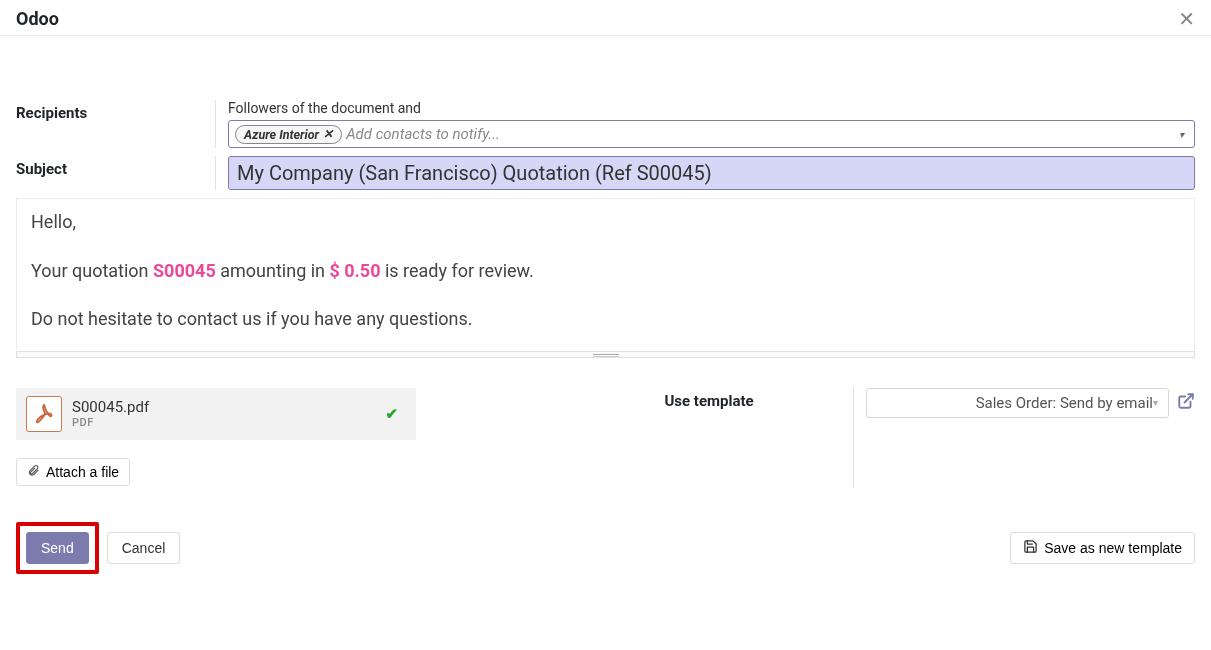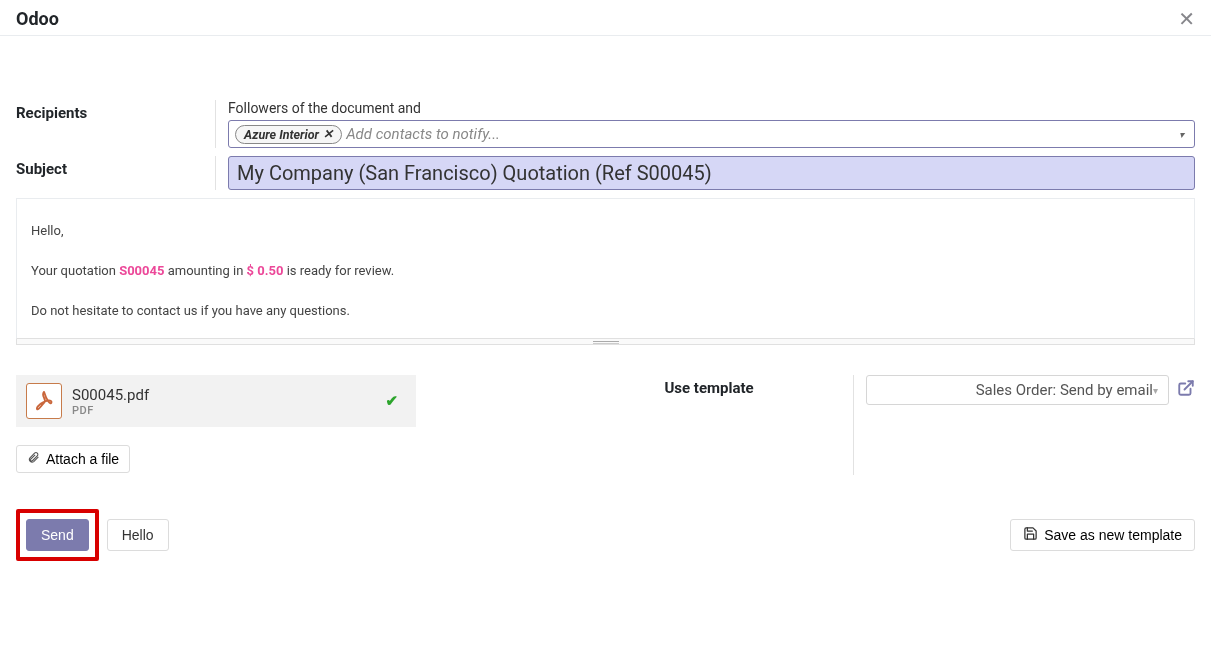--- a/index.html
+++ b/index.html
@@ -102,22 +102,22 @@
     border-radius: 3px;
     background: #d6d7f6;
     padding: 4px 8px;
     font-size: 20px;
     color: #333;
     font-family: inherit;
   }
   .body-editor {
     border: 1px solid #e9ecef;
     border-bottom: 1px solid #e0e0e0;
-    padding: 21px 14px 16px;
-    font-size: 13px;
+    padding: 8px 14px 16px;
+    font-size: 18px;
     color: #444;
     line-height: 1.7;
     position: relative;
   }
   .body-editor .seg { display: inline; }
   .body-editor b { font-weight: 700; color: #ec4899;}
   .body-resize-grip {
     height: 6px;
     border: 1px solid #e0e0e0;
     border-top: none;
@@ -352,21 +352,21 @@
         </span>
       </div>
     </div>
   </div>
 </div>
 
 <div class="modal-footer">
   <div class="send-wrap">
     <button class="btn btn-primary">Send</button>
   </div>
-  <button class="btn btn-default" style="margin-left:8px">Hello</button>
+  <button class="btn btn-default" style="margin-left:8px">Cancel</button>
   <button class="btn btn-save-template">
     <span class="disk">
       <svg width="15" height="15" viewBox="0 0 24 24" fill="none" stroke="#333" stroke-width="2" stroke-linecap="round" stroke-linejoin="round">
         <path d="M19 21H5a2 2 0 0 1-2-2V5a2 2 0 0 1 2-2h11l5 5v11a2 2 0 0 1-2 2z"></path>
         <polyline points="17 21 17 13 7 13 7 21"></polyline>
         <polyline points="7 3 7 8 15 8"></polyline>
       </svg>
     </span>
     <span>Save as new template</span>
   </button>

